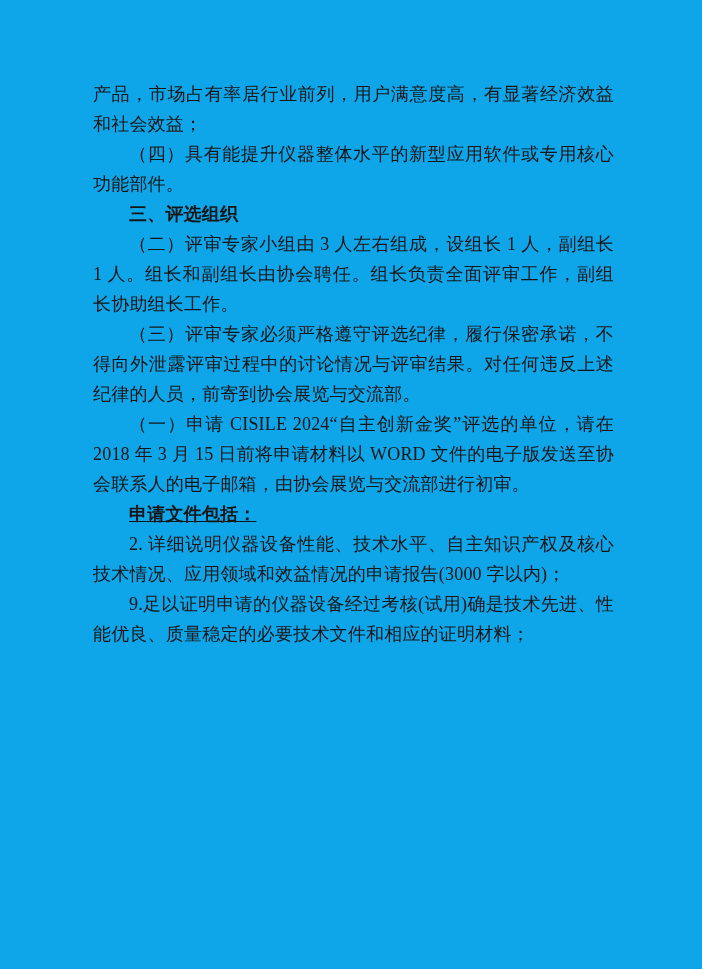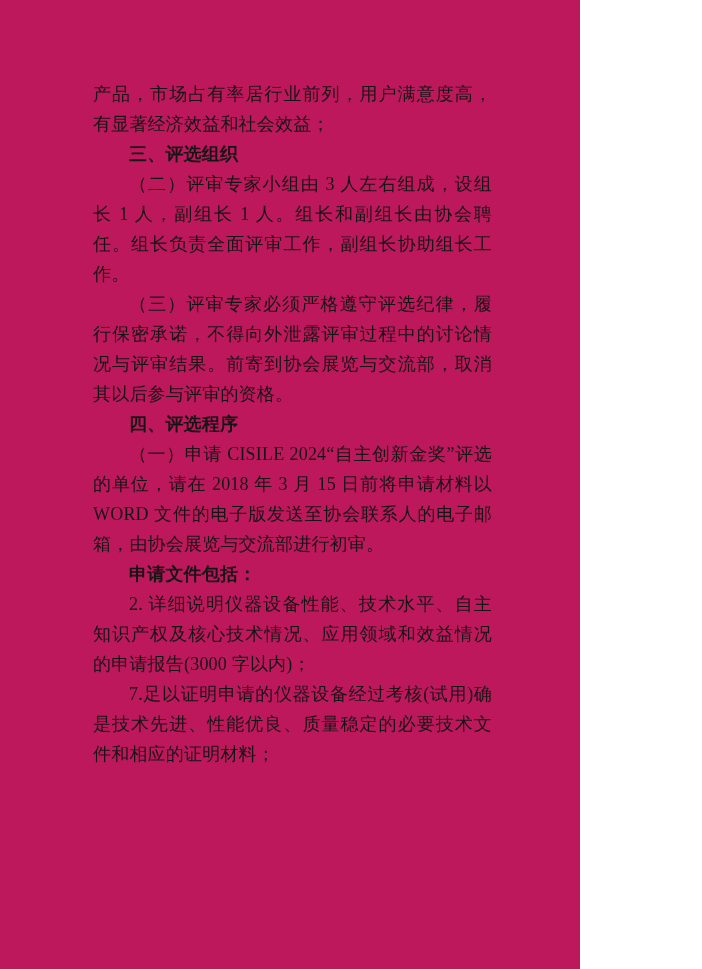--- a/index.html
+++ b/index.html
@@ -7,23 +7,23 @@
     padding: 0;
   }
   body {
     width: 702px;
     height: 969px;
     background: #ffffff;
     overflow: hidden;
   }
   .page {
     box-sizing: border-box;
-    width: 580px;
+    width: 702px;
     height: 969px;
-    background: #be185d;
+    background: #0ea5e9;
     padding: 79px 88px 0 93px;
     color: #151515;
     font-family: "Liberation Serif", "DejaVu Serif", serif;
   }
   .doc p {
     margin: 0;
     font-size: 18px;
     line-height: 30px;
     text-align: justify;
     letter-spacing: 0.2px;
@@ -31,30 +31,31 @@
   .indent {
     text-indent: 2em;
   }
   .heading {
     font-weight: bold;
     font-family: Liberation Serif, serif;
     letter-spacing: 0.5px;
   }
   .subheading {
     font-weight: bold;
+    text-decoration: underline;
   }
 </style>
 </head>
 <body>
 
 <div class="page">
   <div class="doc">
     <p>产品，市场占有率居行业前列，用户满意度高，有显著经济效益和社会效益；</p>
+    <p class="indent">（四）具有能提升仪器整体水平的新型应用软件或专用核心功能部件。</p>
     <p class="indent heading">三、评选组织</p>
     <p class="indent">（二）评审专家小组由 3 人左右组成，设组长 1 人，副组长 1 人。组长和副组长由协会聘任。组长负责全面评审工作，副组长协助组长工作。</p>
-    <p class="indent">（三）评审专家必须严格遵守评选纪律，履行保密承诺，不得向外泄露评审过程中的讨论情况与评审结果。前寄到协会展览与交流部，取消其以后参与评审的资格。</p>
-    <p class="indent heading">四、评选程序</p>
+    <p class="indent">（三）评审专家必须严格遵守评选纪律，履行保密承诺，不得向外泄露评审过程中的讨论情况与评审结果。对任何违反上述纪律的人员，前寄到协会展览与交流部。</p>
     <p class="indent">（一）申请 CISILE 2024“自主创新金奖”评选的单位，请在 2018 年 3 月 15 日前将申请材料以 WORD 文件的电子版发送至协会联系人的电子邮箱，由协会展览与交流部进行初审。</p>
     <p class="indent subheading">申请文件包括：</p>
     <p class="indent">2. 详细说明仪器设备性能、技术水平、自主知识产权及核心技术情况、应用领域和效益情况的申请报告(3000 字以内)；</p>
-    <p class="indent">7.足以证明申请的仪器设备经过考核(试用)确是技术先进、性能优良、质量稳定的必要技术文件和相应的证明材料；</p>
+    <p class="indent">9.足以证明申请的仪器设备经过考核(试用)确是技术先进、性能优良、质量稳定的必要技术文件和相应的证明材料；</p>
   </div>
 </div>
 
 </body></html>

